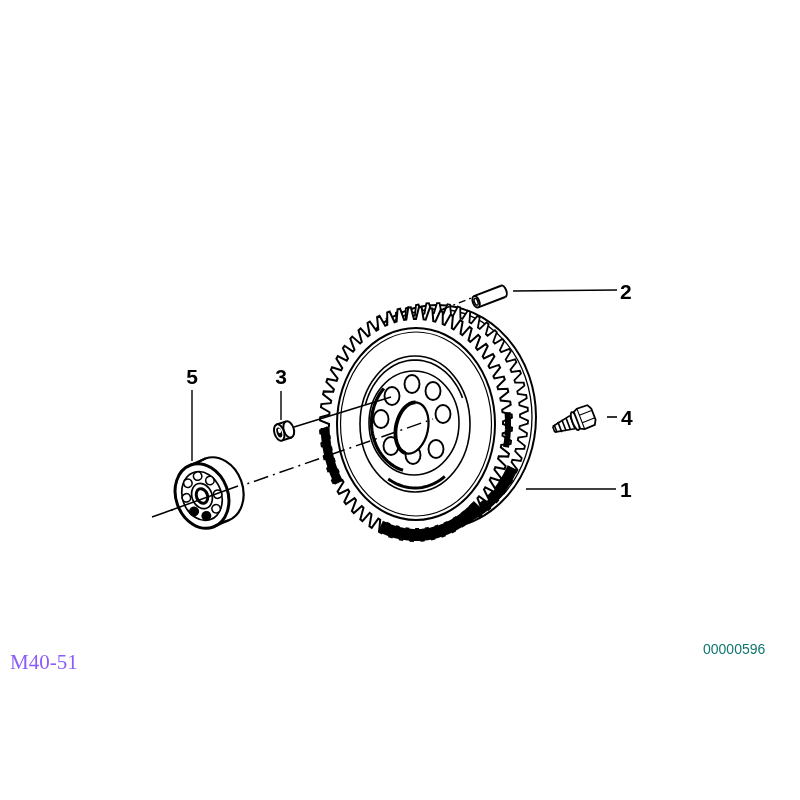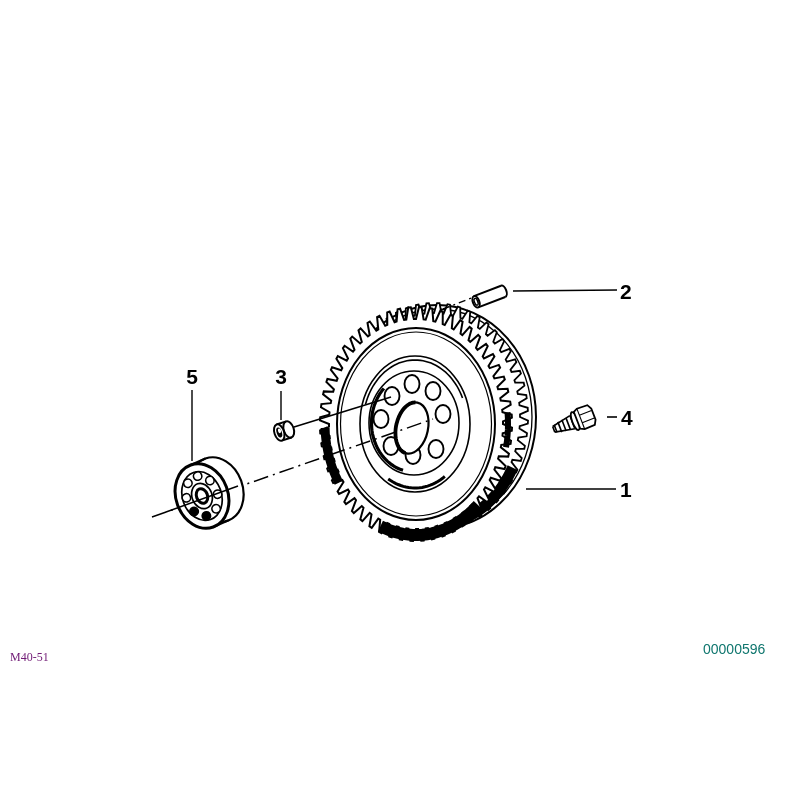--- a/index.html
+++ b/index.html
@@ -3,21 +3,21 @@
 <meta charset="utf-8">
 <style>
   html,body{margin:0;padding:0;}
   body{
     width:800px;height:800px;background:#ffffff;position:relative;overflow:hidden;
     font-family:"Liberation Sans", sans-serif;
   }
   #stage{position:absolute;left:0;top:0;}
   .code-left{
     position:absolute;left:10px;top:650px;
-    font-family:"Liberation Serif", serif;font-size:12px;color:#701a75;letter-spacing:0px;
+    font-family:"Liberation Serif", serif;font-size:21px;color:#8b5cf6;letter-spacing:0px;
   }
   .code-right{
     position:absolute;left:703px;top:641px;
     font-family:"Liberation Sans", sans-serif;font-size:14px;color:#0f766e;
   }
   svg text{
     font-family:"Liberation Sans", sans-serif;
     font-weight:bold;font-size:21px;fill:#000;
   }
   .ln{stroke:#000;fill:none;}

